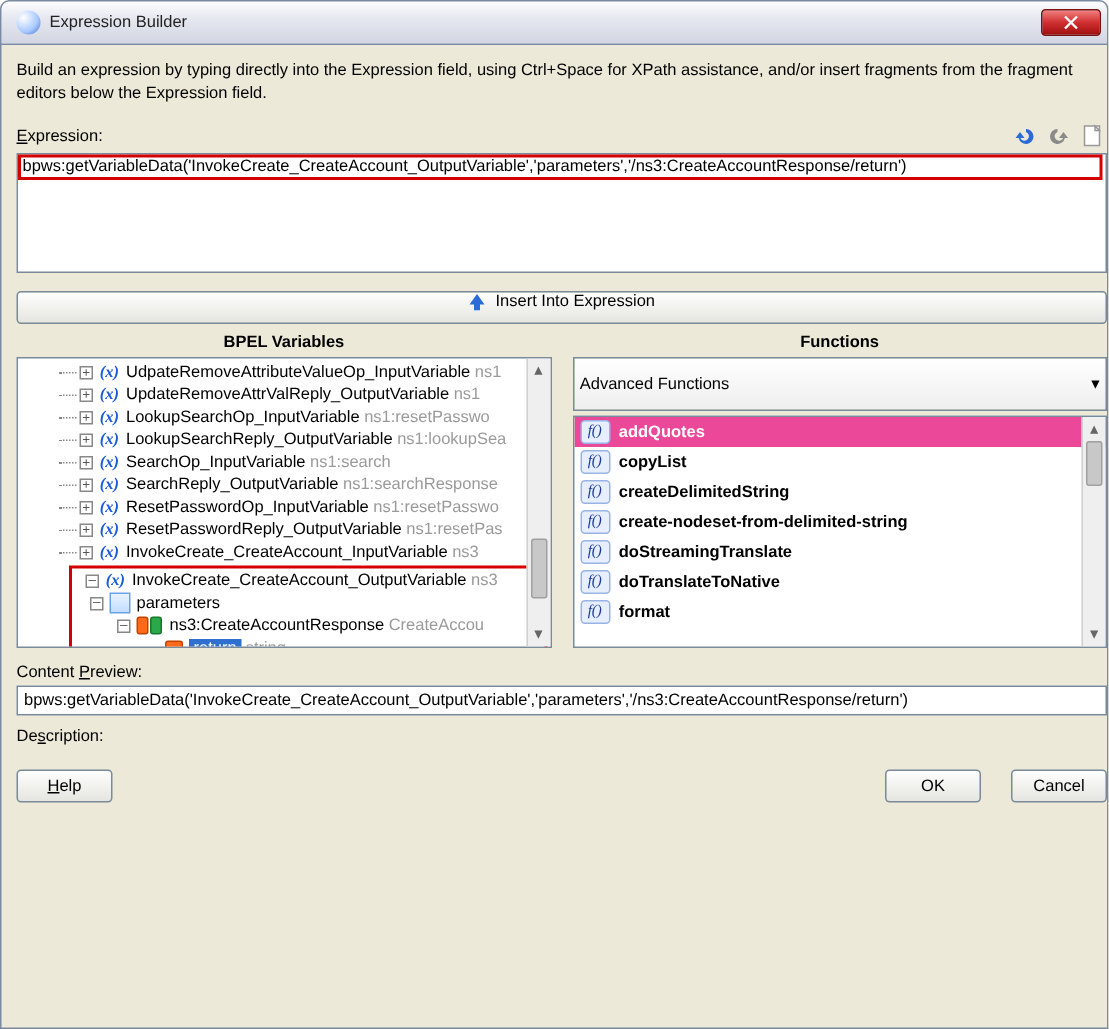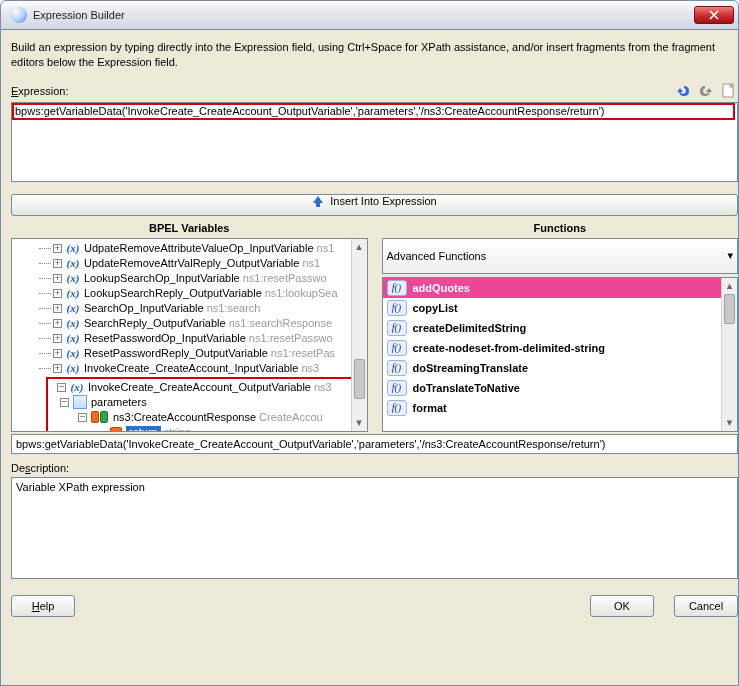--- a/index.html
+++ b/index.html
@@ -313,29 +313,29 @@
           </div>
           <div class="scroll-v">
           <div class="arr up">▴</div>
             <div class="thumb" style="top:16px;height:30px;"></div>
             <div class="arr dn">▾</div>
         </div>
       </div>
     </div>
   </div>
 
+  <div style="margin-top:10px;" class="row-label label-with-mnemonic">
+    <span>Content </span><u>P</u><span>review:</span>
+  </div>
   <div class="preview">
     <span>bpws:getVariableData('InvokeCreate_CreateAccount_OutputVariable','parameters','/ns3:CreateAccountResponse/return')</span>
   </div>
 
   <div style="margin-top:8px;" class="row-label label-with-mnemonic">
     <span>De</span><u>s</u><span>cription:</span>
-  </div>
-  <div class="desc">
-    <span>Variable XPath expression</span>
   </div>
 
   <div class="btnbar">
     <div class="btn help">
         <u>H</u>
         <span>elp</span>
       </div>
     <div class="spacer"></div>
     <div class="btn">OK</div>
     <div class="btn">Cancel</div>

